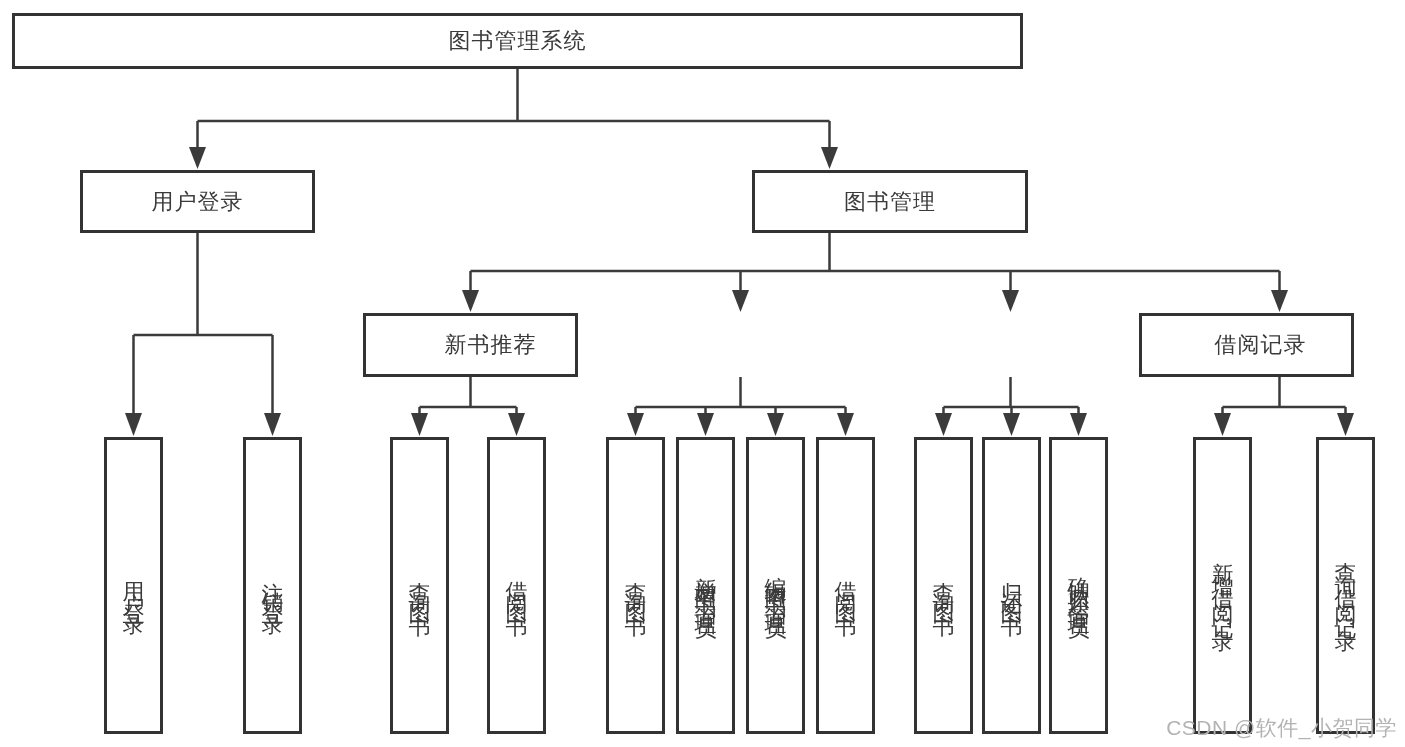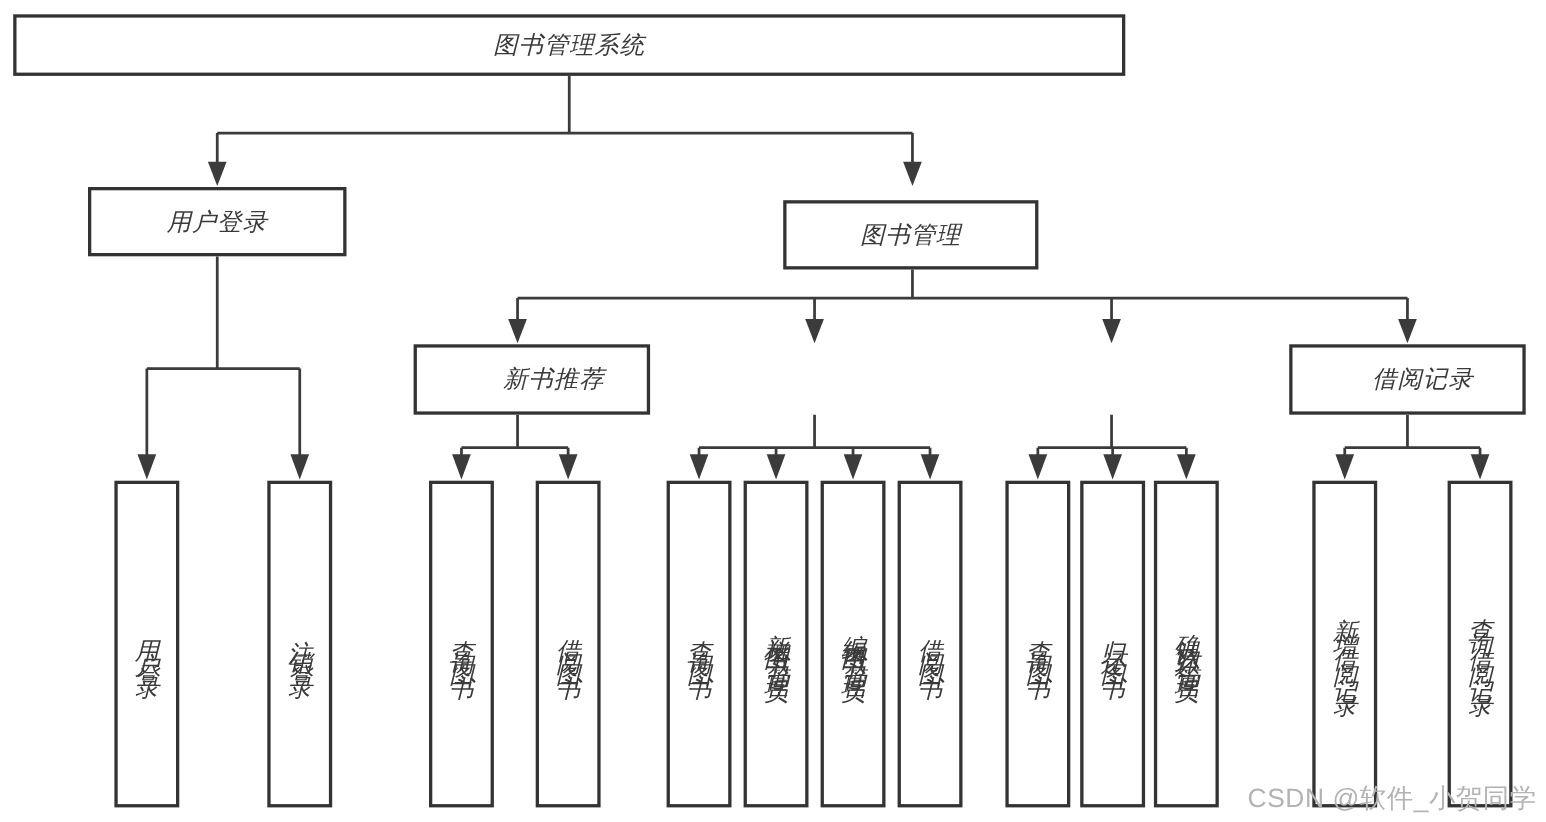--- a/index.html
+++ b/index.html
@@ -13,31 +13,30 @@
     overflow: hidden;
   }
   .node {
     position: absolute;
     border: 3px solid #333333;
     background: #ffffff;
     display: flex;
     align-items: center;
     justify-content: center;
     color: #3a3a3a;
-    font-style: italic;
   }
   .h-node { font-size: 22px; letter-spacing: 1px; }
   #root-node   { left: 12px;  top: 13px;  width: 1011px; height: 56px; }
   #user-login  { left: 80px;  top: 170px; width: 235px;  height: 63px; }
-  #book-mgmt   { left: 712px; top: 170px; width: 232px;  height: 63px; margin-top: 12px; }
+  #book-mgmt   { left: 752px; top: 170px; width: 276px;  height: 63px; }
   .l3 { top: 313px; width: 215px; height: 64px; }
-  #new-book-rec   { left: 376px; padding-left: 40px; }
+  #new-book-rec   { left: 363px; padding-left: 40px; }
   #book-borrow    { left: 633px; }
   #current-borrow { left: 903px; }
-  #borrow-record  { left: 1172px; padding-left: 28px; }
+  #borrow-record  { left: 1139px; padding-left: 28px; }
   .leaf {
     top: 437px; width: 59px; height: 297px;
   }
   .vtext {
     writing-mode: vertical-rl;
     font-size: 22px;
     color: #3a3a3a;
     line-height: 1;
     white-space: nowrap;
   }
@@ -60,21 +59,21 @@
   #connectors {
     position: absolute;
     left: 0; top: 0;
     width: 1405px; height: 747px;
     pointer-events: none;
   }
   #watermark {
     position: absolute;
     right: 8px;
     bottom: 5px;
-    font-size: 24px;
+    font-size: 21px;
     color: #b3b3b3;
     letter-spacing: 0.5px;
     z-index: 5;
     text-align: right;
   }
 </style>
 </head>
 <body>
 
 <div id="canvas">

